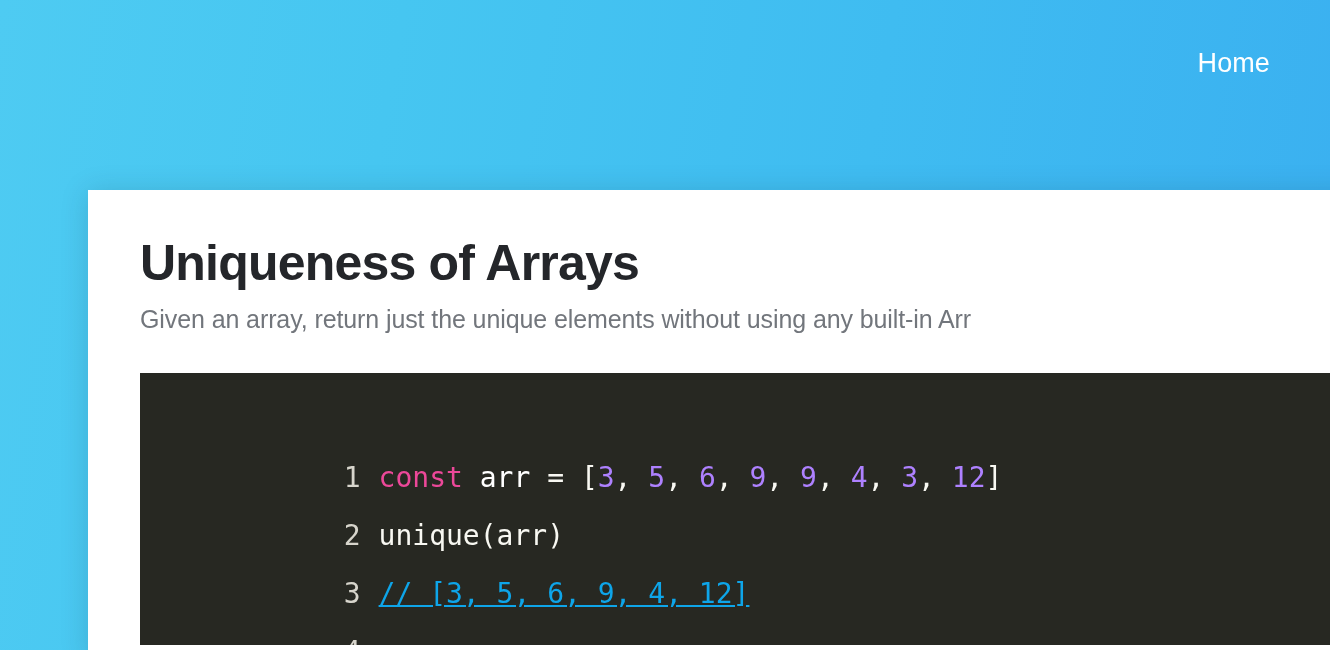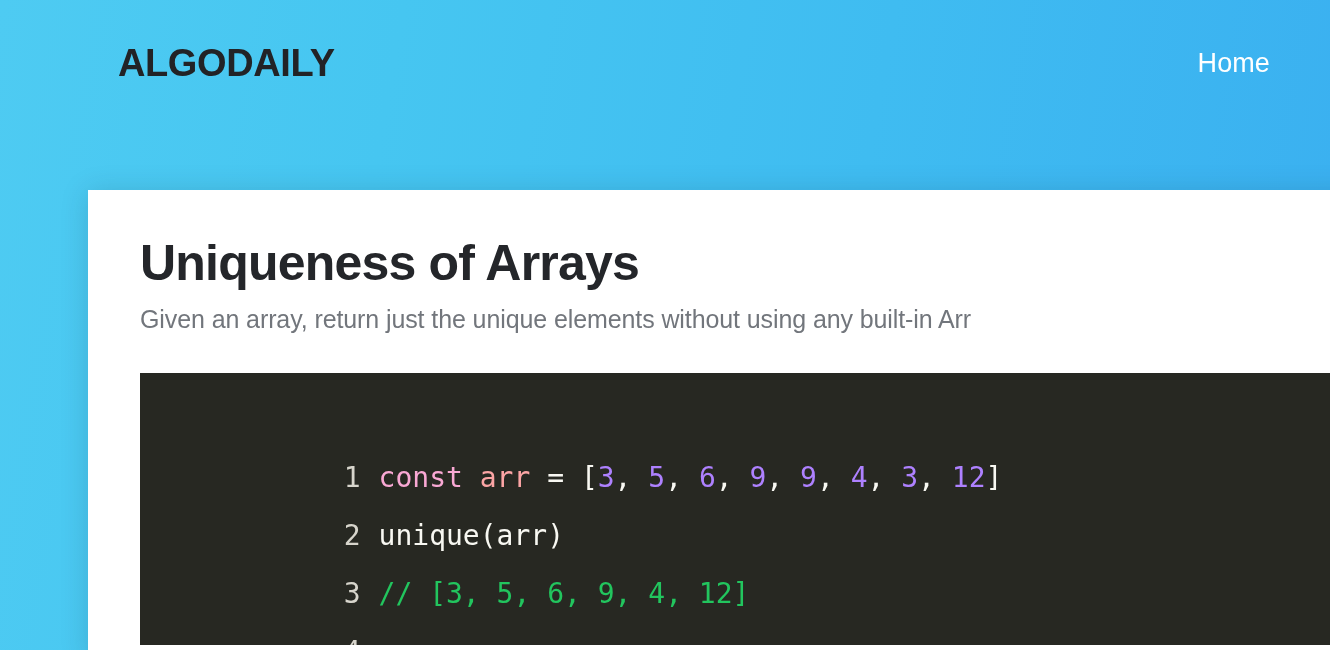--- a/index.html
+++ b/index.html
@@ -121,35 +121,34 @@
 
   .ln {
     color: #d7d5cc;
     display: inline-block;
     width: 26px;
     text-align: right;
     margin-right: 18px;
     user-select: none;
   }
 
-  .tok-kw       { color: #f9a8d4; }
-  .tok-var      { color: #fca5a5; }
+  .tok-kw       { color: #ec4899; }
+  .tok-var      { color: #ffffff; }
   .tok-op       { color: #f8f8f2; }
   .tok-punct    { color: #f8f8f2; }
   .tok-num      { color: #ae81ff; }
   .tok-plain    { color: #f8f8f2; }
-  .tok-comment  { color: #22c55e; }
+  .tok-comment  { color: #0ea5e9; text-decoration: underline; }
 </style>
 </head>
 <body>
 
 <div class="page">
 
   <div class="navbar">
-    <div class="brand">ALGODAILY</div>
 
     <div class="nav-links">
       <div class="nav-link">Home</div>
     </div>
   </div>
 
   <div class="card">
     <div class="card-inner">
 
       <h1 class="problem-title">Uniqueness of Arrays</h1>

